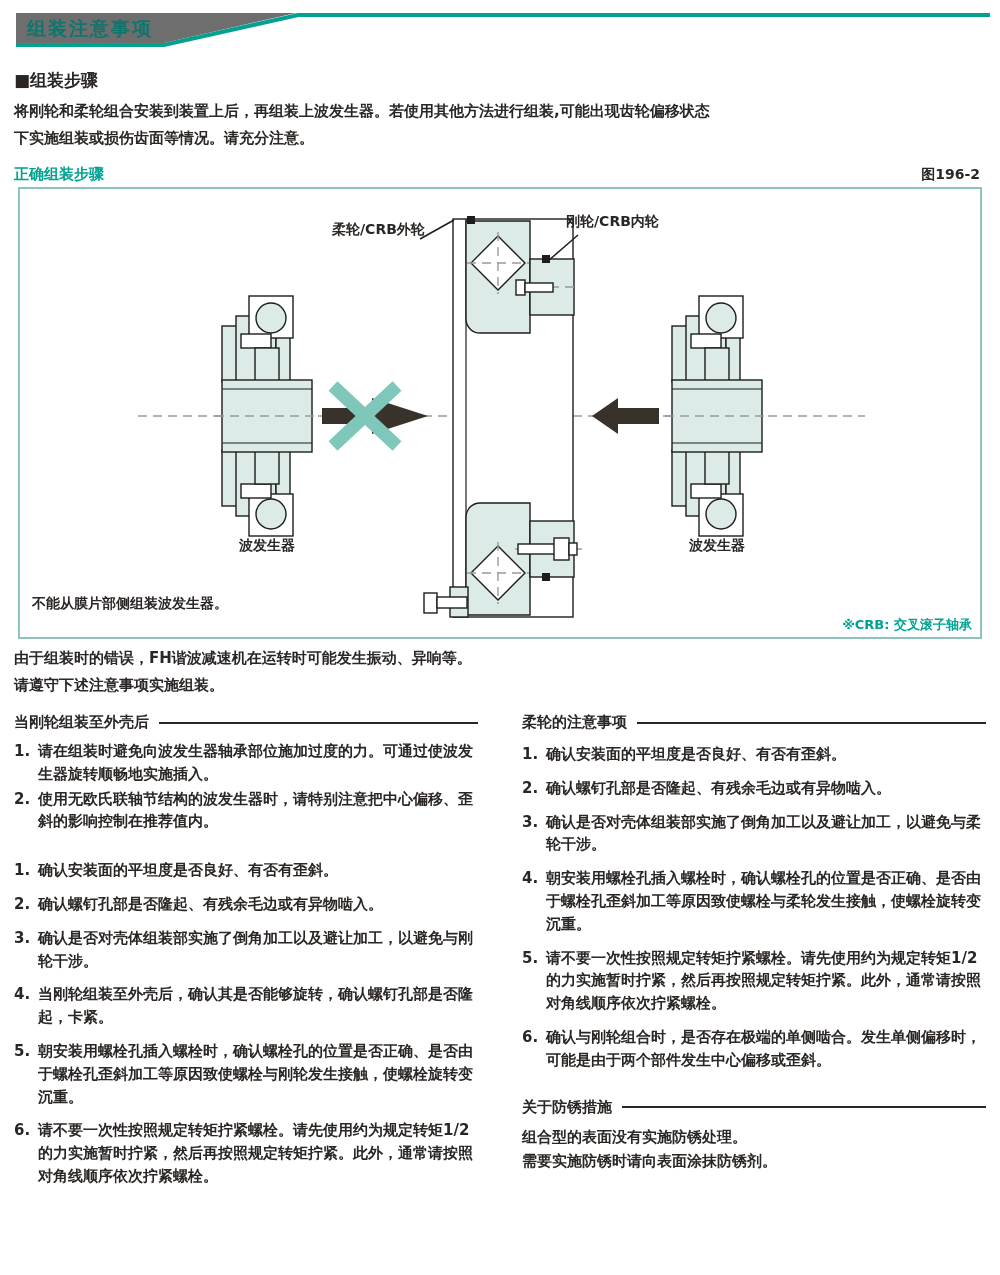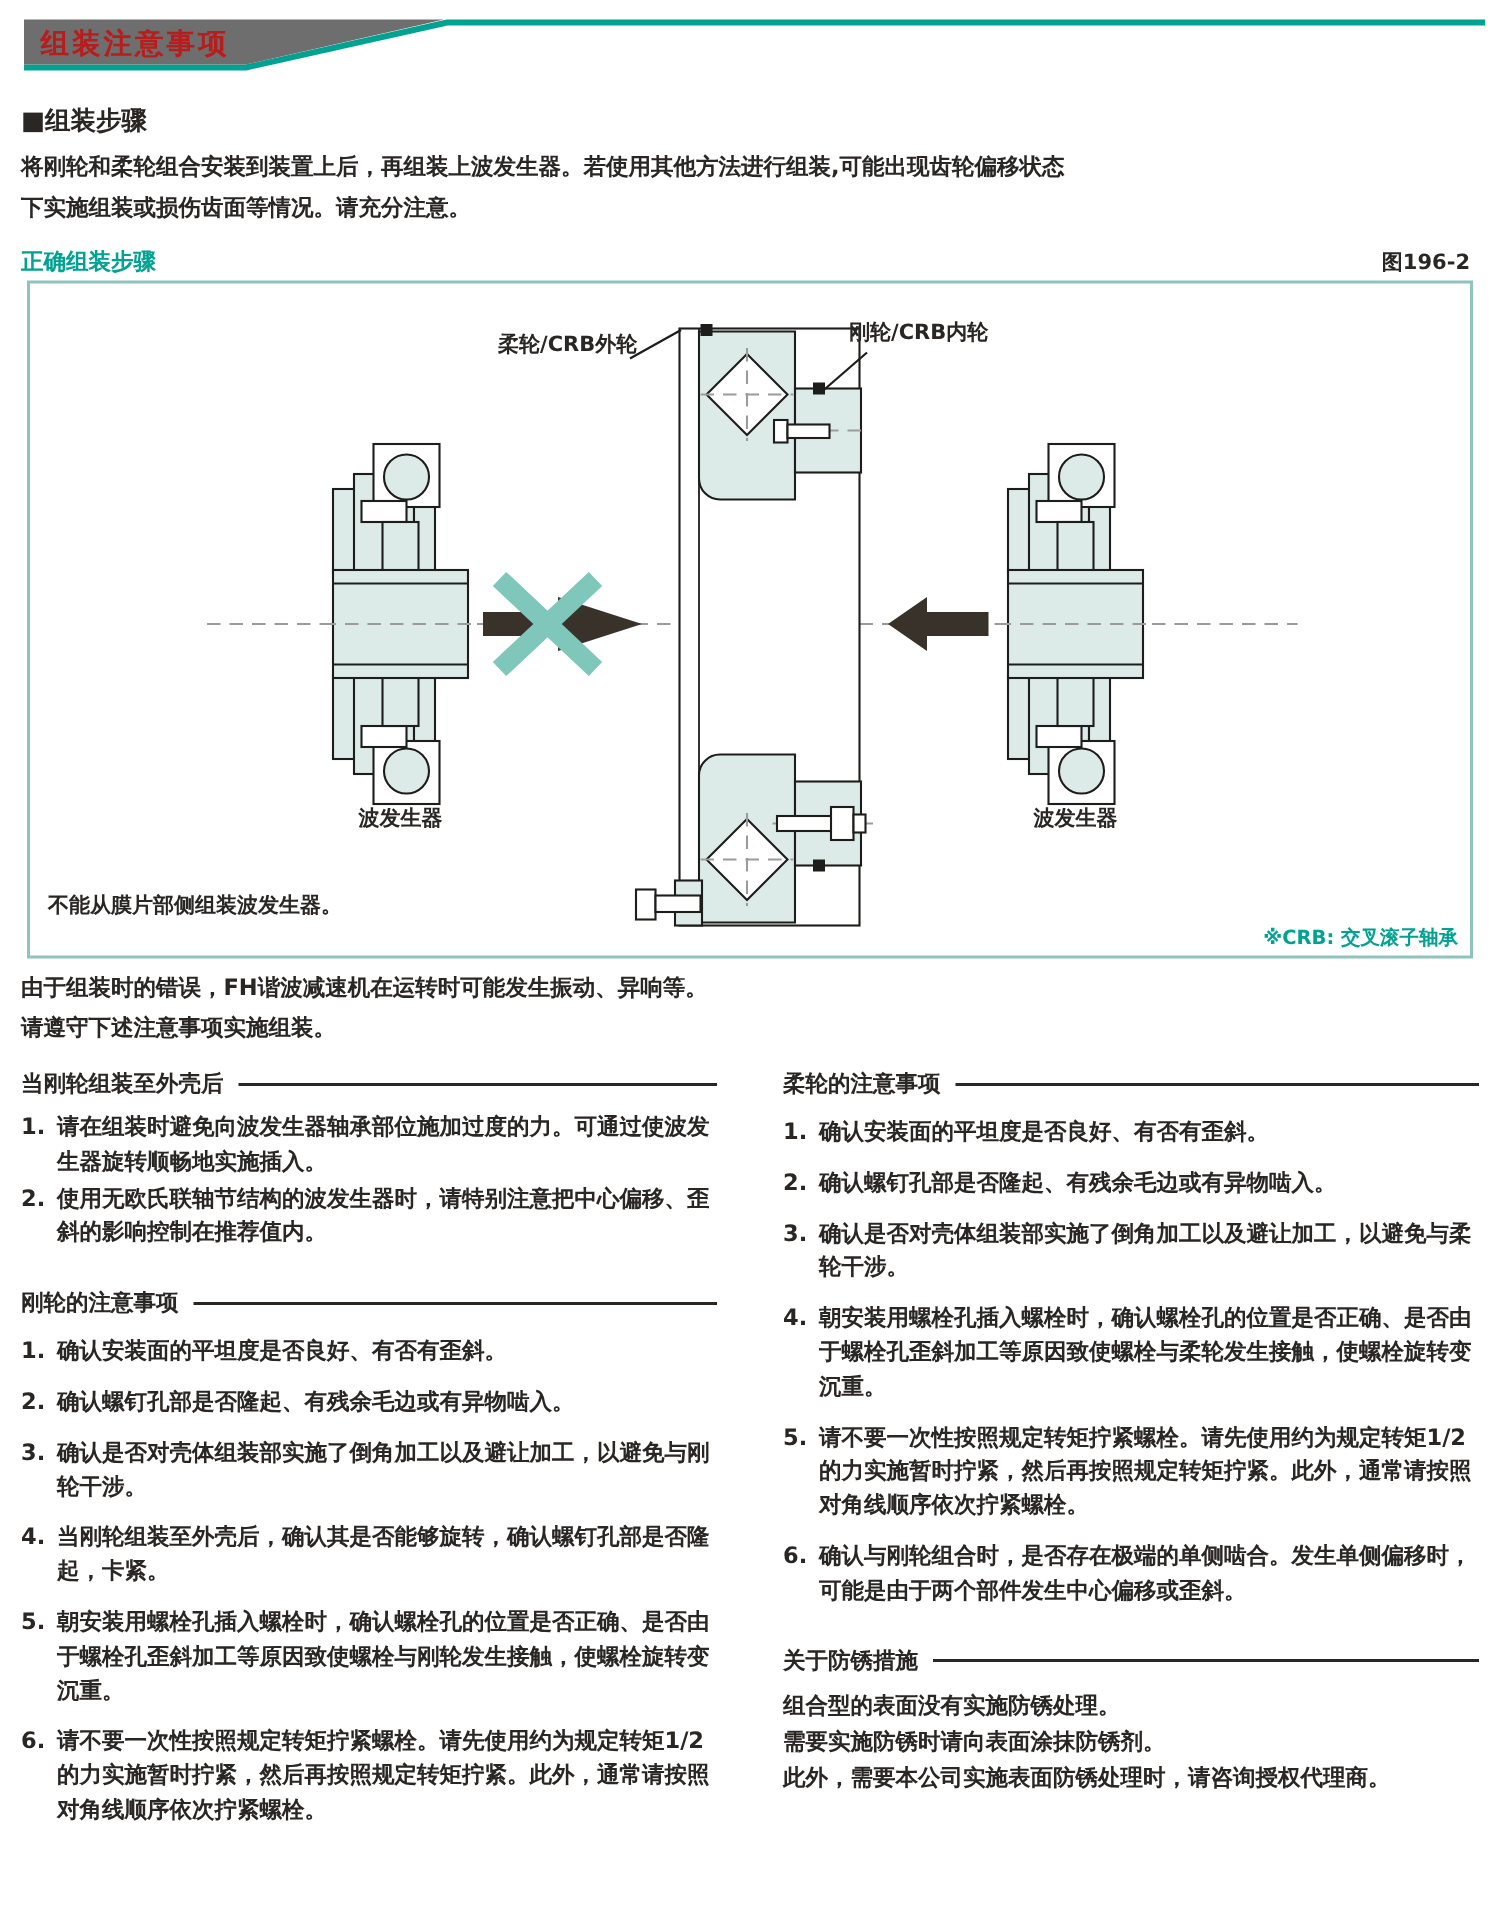--- a/index.html
+++ b/index.html
@@ -13,21 +13,21 @@
     --c-dash:#9b9b9b;
   }
   *{box-sizing:border-box;margin:0;padding:0;}
   html,body{background:#fff;}
   body{font-family:"DejaVu Sans","Liberation Sans",sans-serif;color:var(--c-ink);}
   .page{position:relative;width:1000px;height:1275px;background:#fff;overflow:hidden;padding-top:12px;}
 
   
   .banner{position:relative;height:42px;margin-left:16px;margin-right:10px;}
   .banner svg{display:block;}
-  .banner-title{position:absolute;left:11px;top:4px;color:#b91c1c;font-size:19px;font-weight:700;letter-spacing:2px;}
+  .banner-title{position:absolute;left:11px;top:4px;color:#0f766e;font-size:19px;font-weight:700;letter-spacing:2px;}
 
   
   .h2{font-size:17px;font-weight:700;margin:15px 14px 0 14px;}
   .body-text{font-size:15px;font-weight:600;line-height:1.8;margin:6px 14px 0 14px;white-space:pre-line;}
 
   
   .fig-caption-row{display:flex;justify-content:space-between;align-items:flex-end;margin:13px 20px 3px 14px;}
   .fig-caption{color:var(--c-accent);font-size:15px;font-weight:700;text-align:right;}
   .fig-number{font-size:14px;font-weight:700;}
   .fig-box{position:relative;margin:0 18px;height:452px;border:2px solid var(--c-boxborder);}
@@ -176,24 +176,20 @@
           <span class="num">1.</span>
           <span class="txt">请在组装时避免向波发生器轴承部位施加过度的力。可通过使波发生器旋转顺畅地实施插入。</span>
         </div>
         <div class="note-item">
           <span class="num">2.</span>
           <span class="txt">使用无欧氏联轴节结构的波发生器时，请特别注意把中心偏移、歪斜的影响控制在推荐值内。</span>
         </div>
       </div>
 
       <div class="note-group">
-        <div class="nh">
-          <span class="t">刚轮的注意事项</span>
-          <span class="rule"></span>
-        </div>
         <div class="note-item">
           <span class="num">1.</span>
           <span class="txt">确认安装面的平坦度是否良好、有否有歪斜。</span>
         </div>
         <div class="note-item">
           <span class="num">2.</span>
           <span class="txt">确认螺钉孔部是否隆起、有残余毛边或有异物啮入。</span>
         </div>
         <div class="note-item">
           <span class="num">3.</span>
@@ -248,19 +244,18 @@
         </div>
       </div>
 
       <div class="note-group">
         <div class="nh">
           <span class="t">关于防锈措施</span>
           <span class="rule"></span>
         </div>
         <div class="plain-line">组合型的表面没有实施防锈处理。</div>
         <div class="plain-line">需要实施防锈时请向表面涂抹防锈剂。</div>
-        <div class="plain-line">此外，需要本公司实施表面防锈处理时，请咨询授权代理商。</div>
       </div>
 
     </div>
   </div>
 
 </div>
 
 </body></html>

